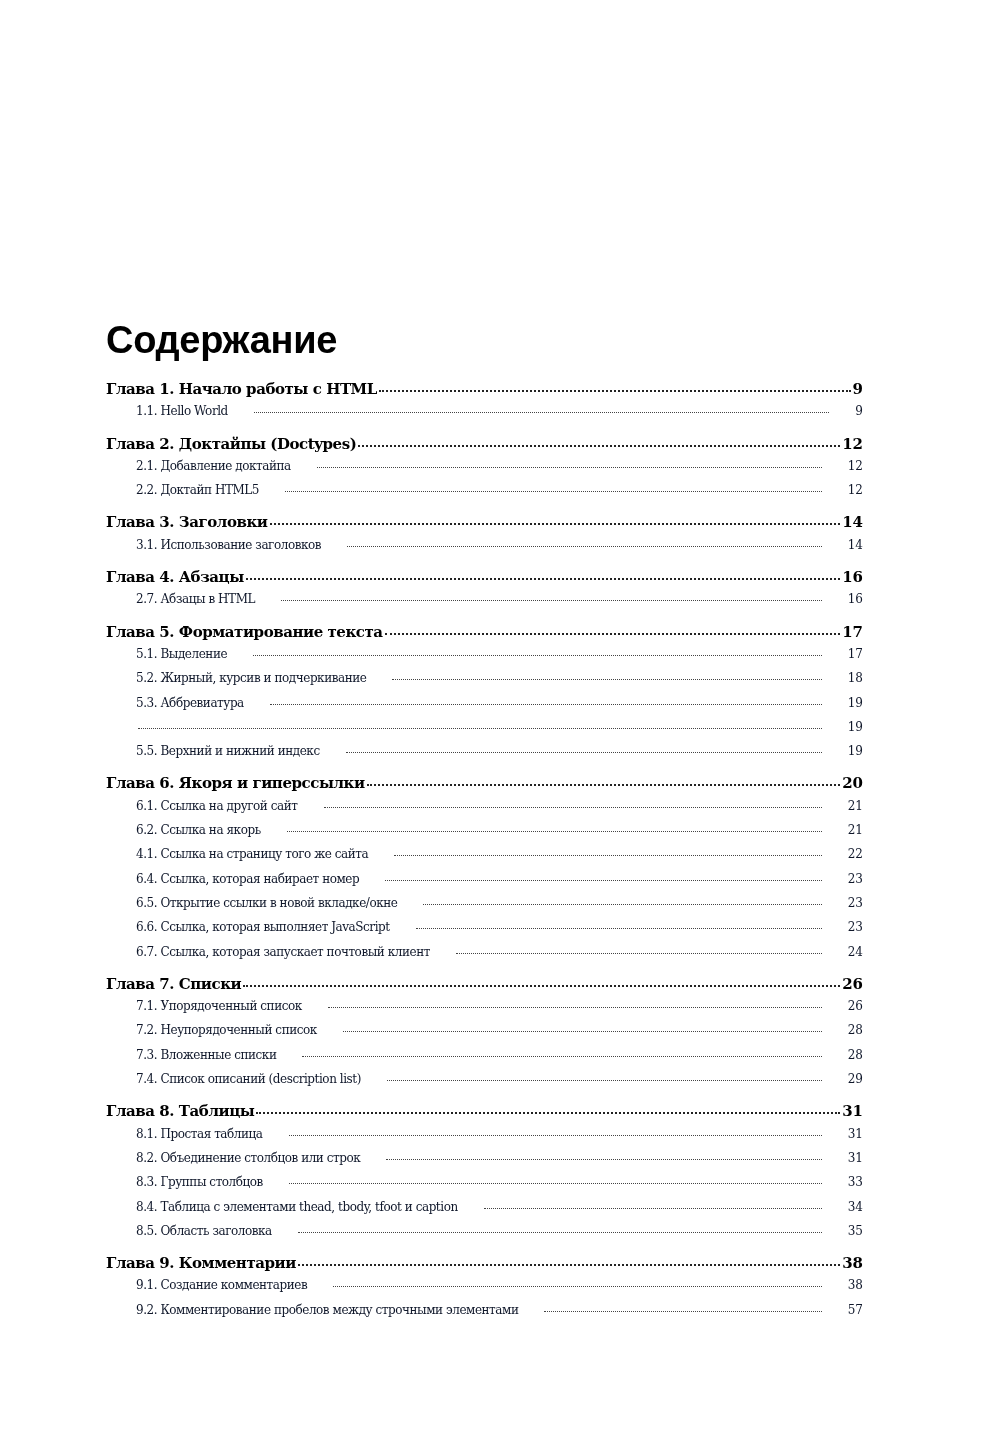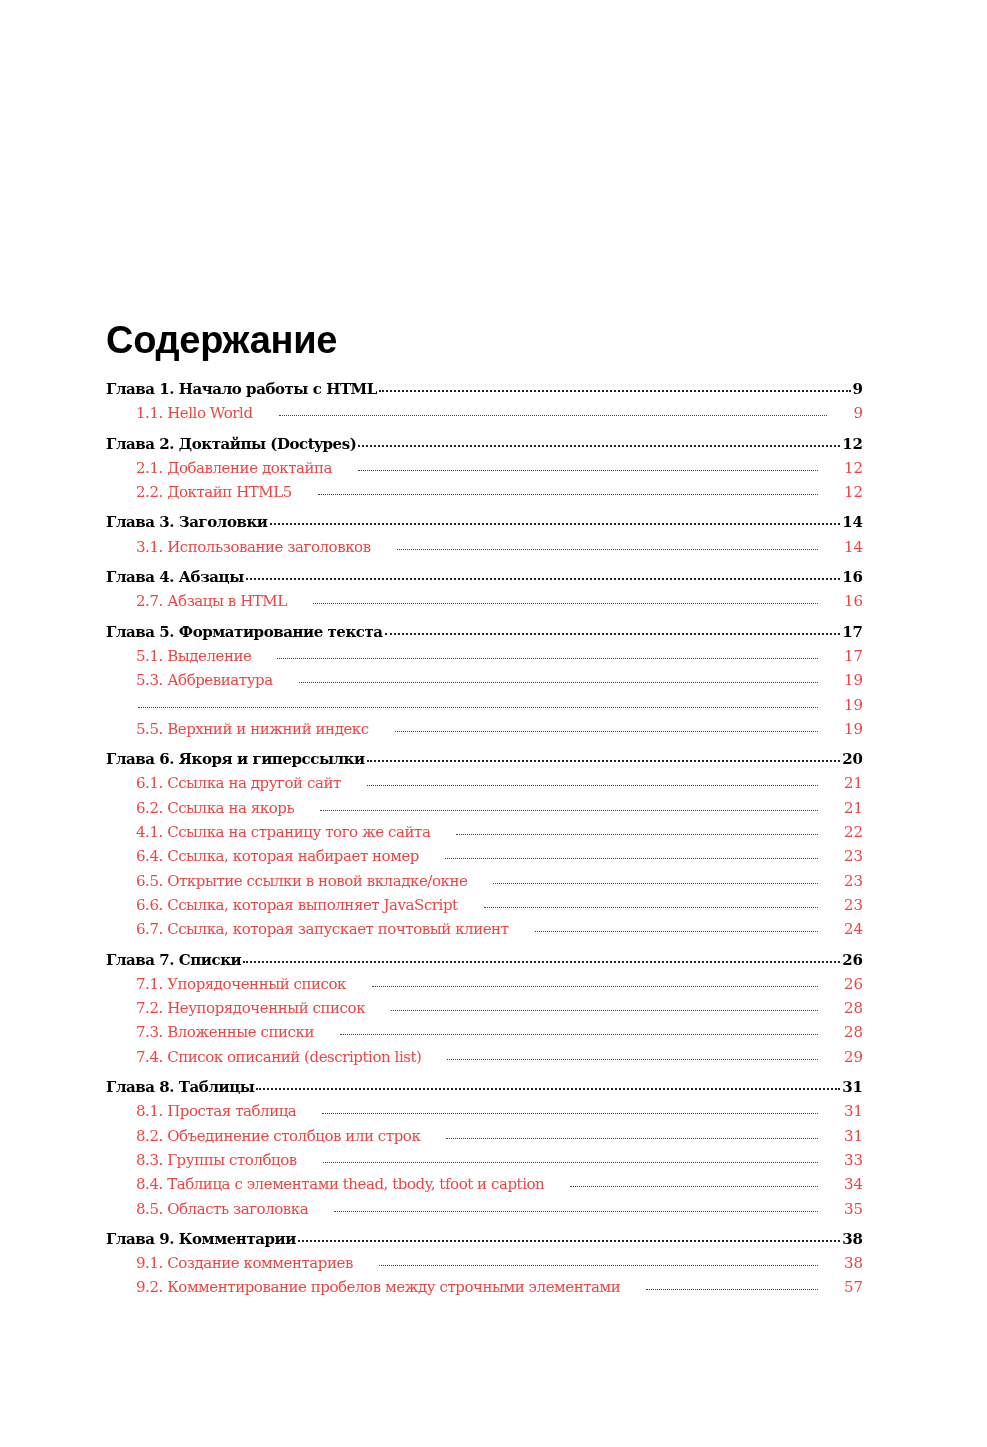--- a/index.html
+++ b/index.html
@@ -39,22 +39,22 @@
       font-size: 15px;
       white-space: nowrap;
       overflow: hidden;
     }
     .entry.chapter-entry {
       font-weight: bold;
       font-size: 15px;
     }
     .entry.section-entry {
       padding-left: 30px;
-      font-size: 15px;
-      color: #ef4444;
+      font-size: 12px;
+      color: #0f172a;
       gap: 24px;
     }
     .entry .label {
       flex: 0 0 auto;
       letter-spacing: -0.45px;
     }
     .entry .leader {
       flex: 1 1 auto;
       overflow: hidden;
       margin: 0 2px;
@@ -152,20 +152,25 @@
           <span class="leader"></span>
           <span class="page-num">17</span>
         </div>
         <div class="sections">
           <div class="entry section-entry">
         <span class="label">5.1. Выделение</span>
         <span class="leader"></span>
         <span class="page-num">17</span>
       </div>
           <div class="entry section-entry">
+        <span class="label">5.2. Жирный, курсив и подчеркивание</span>
+        <span class="leader"></span>
+        <span class="page-num">18</span>
+      </div>
+          <div class="entry section-entry">
         <span class="label">5.3. Аббревиатура</span>
         <span class="leader"></span>
         <span class="page-num">19</span>
       </div>
           <div class="entry section-entry">
         <span class="leader"></span>
         <span class="page-num">19</span>
       </div>
           <div class="entry section-entry">
         <span class="label">5.5. Верхний и нижний индекс</span>

